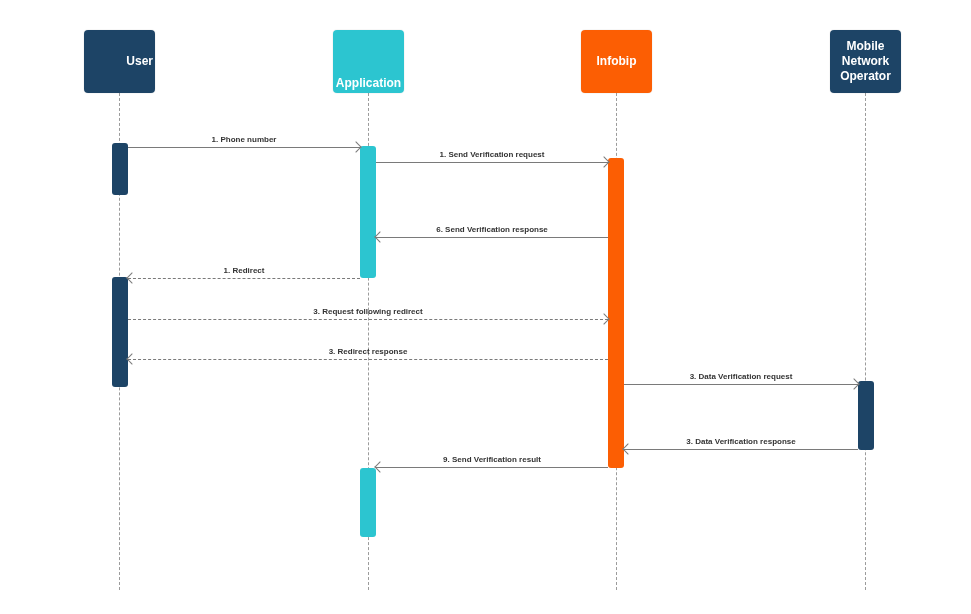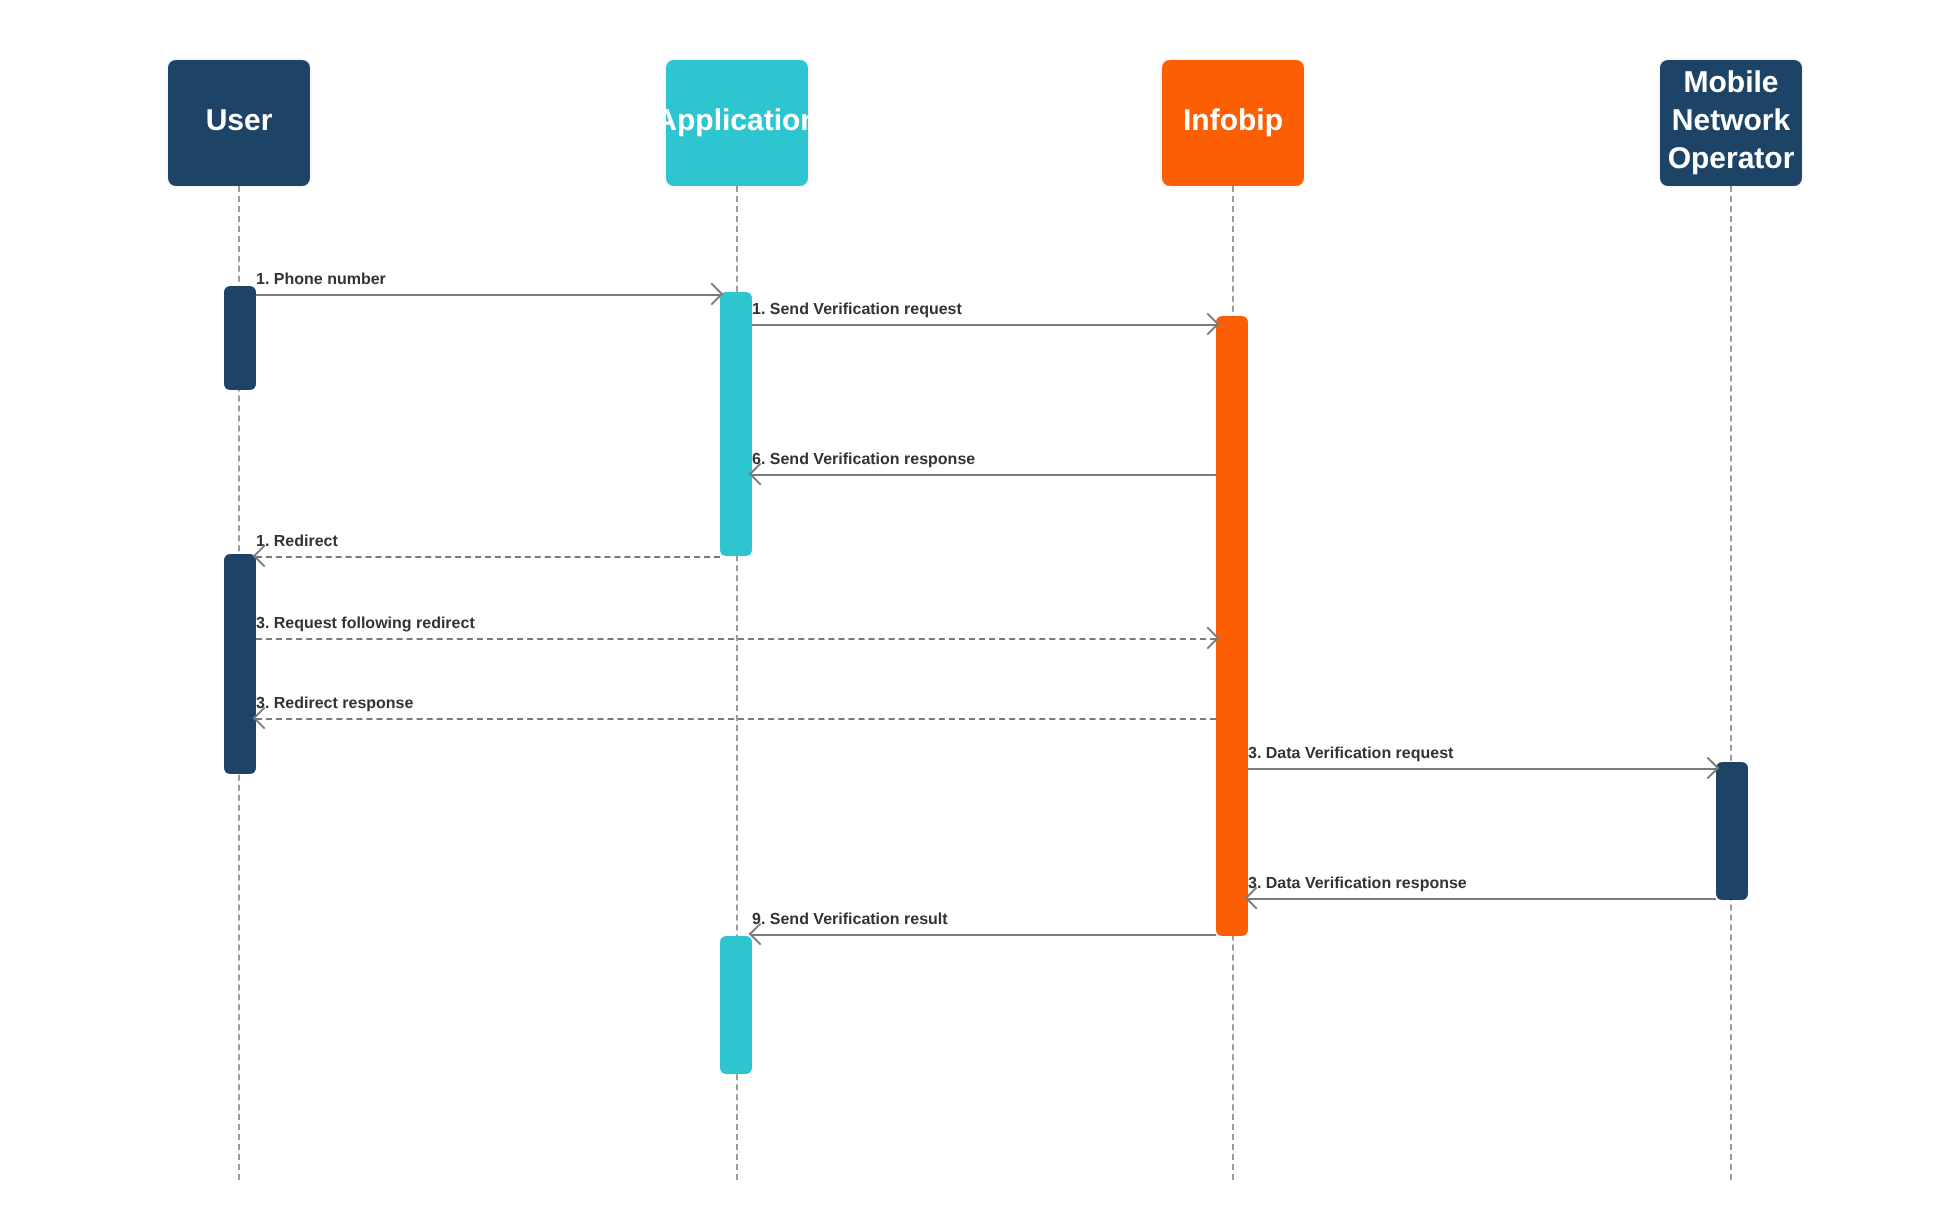--- a/index.html
+++ b/index.html
@@ -3,63 +3,63 @@
 <meta charset="utf-8">
 <style>
   html,body{margin:0;padding:0;background:#ffffff;}
   body{font-family:"Liberation Sans", sans-serif;}
   #canvas{position:relative;width:971px;height:614px;background:#ffffff;overflow:hidden;}
 
   
   .actor{
     position:absolute;top:30px;width:71px;height:63px;border-radius:4px;
     display:flex;align-items:center;justify-content:center;text-align:center;
-    color:#ffffff;font-size:15px;font-weight:bold;line-height:1.25;
+    color:#ffffff;font-size:12px;font-weight:bold;line-height:1.25;
     padding:2px;box-sizing:border-box;box-shadow:0 0 0 1px rgba(0,0,0,0.03);
   }
   .actor.navy{background:#1d4466;}
-  .actor.cyan{background:#2cc5d0;}
+  .actor.cyan{background:#2cc5d0;align-items:flex-end;}
   .actor.orange{background:#fc5e03;text-align:center;}
 
   
   .lifeline{
     position:absolute;top:93px;height:497px;width:0;
     border-left:1px dashed #9b9b9b;
   }
 
   
   .bar{position:absolute;width:16px;border-radius:3px;}
   .bar.navy{background:#1d4466;}
   .bar.cyan{background:#2cc5d0;}
   .bar.orange{background:#fc5e03;}
 
   
   .msg{position:absolute;height:0;}
   .msg .msg-label{
-    position:absolute;bottom:3px;left:0;right:0;
+    position:absolute;bottom:3px;left:0;right:0;text-align:center;
     font-size:8px;font-weight:bold;color:#333333;white-space:nowrap;
   }
   .msg .msg-line{position:absolute;top:0;left:0;right:0;height:0;}
   .msg .msg-line.solid{border-top:1px solid #7a7a7a;}
   .msg .msg-line.dashed{border-top:1px dashed #7a7a7a;}
   .head{position:absolute;width:7px;height:7px;top:-4px;}
   .head.right{right:0;border-top:1.4px solid #7a7a7a;border-right:1.4px solid #7a7a7a;transform:rotate(45deg);}
   .head.left{left:0;border-top:1.4px solid #7a7a7a;border-left:1.4px solid #7a7a7a;transform:rotate(-45deg);}
 </style>
 </head>
 <body>
 
 <div id="canvas">
 
   <div class="lifeline" style="left:119px;"></div>
   <div class="lifeline" style="left:368px;"></div>
   <div class="lifeline" style="left:616px;"></div>
   <div class="lifeline" style="left:865px;"></div>
 
-  <div class="actor navy" style="left:84px;">
+  <div class="actor navy" style="left:84px;justify-content:flex-end;">
     <span>User</span>
   </div>
   <div class="actor cyan" style="left:333px;">
     <span>Application</span>
   </div>
   <div class="actor orange" style="left:581px;">
     <span>Infobip</span>
   </div>
   <div class="actor navy" style="left:830px;">
     <span>Mobile Network Operator</span>

